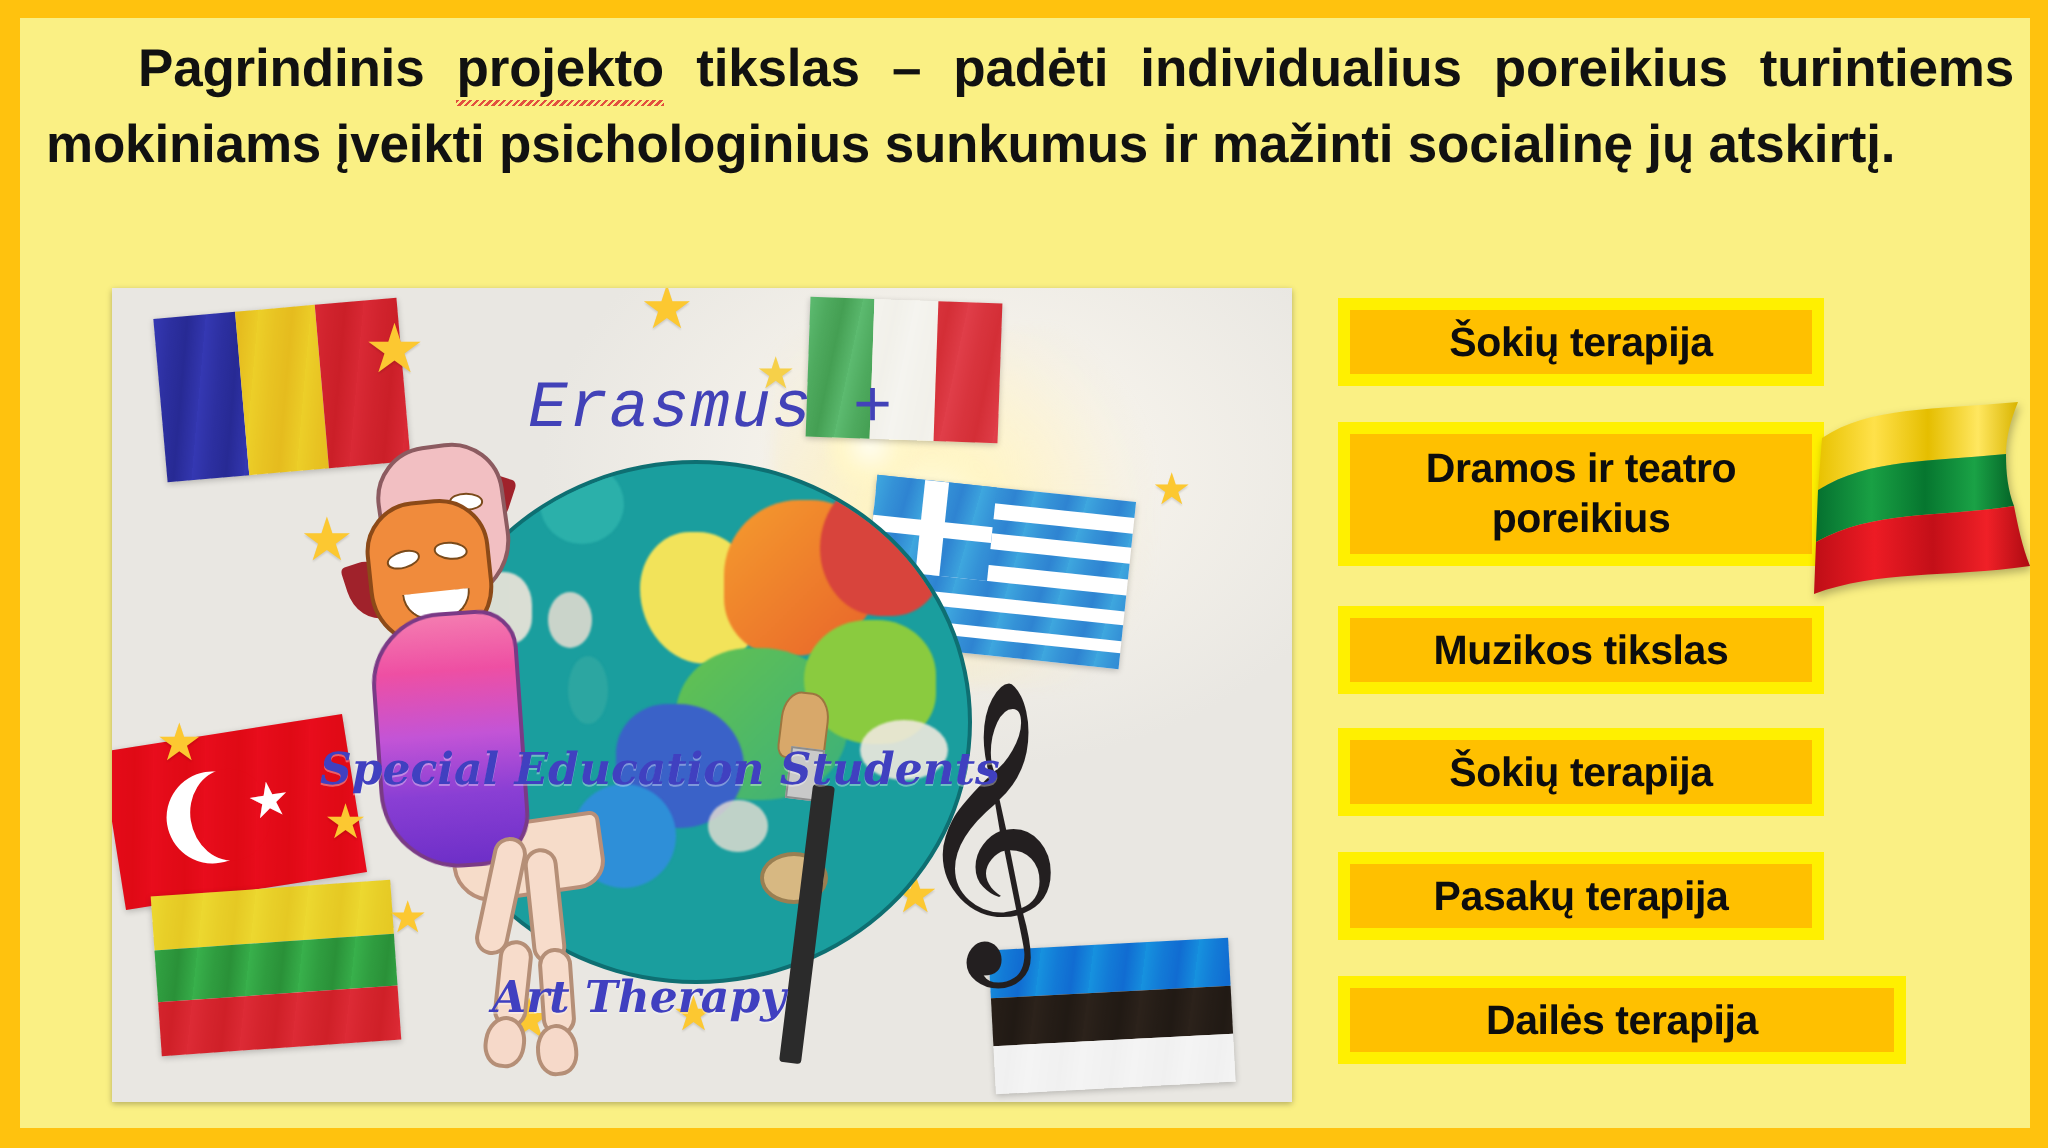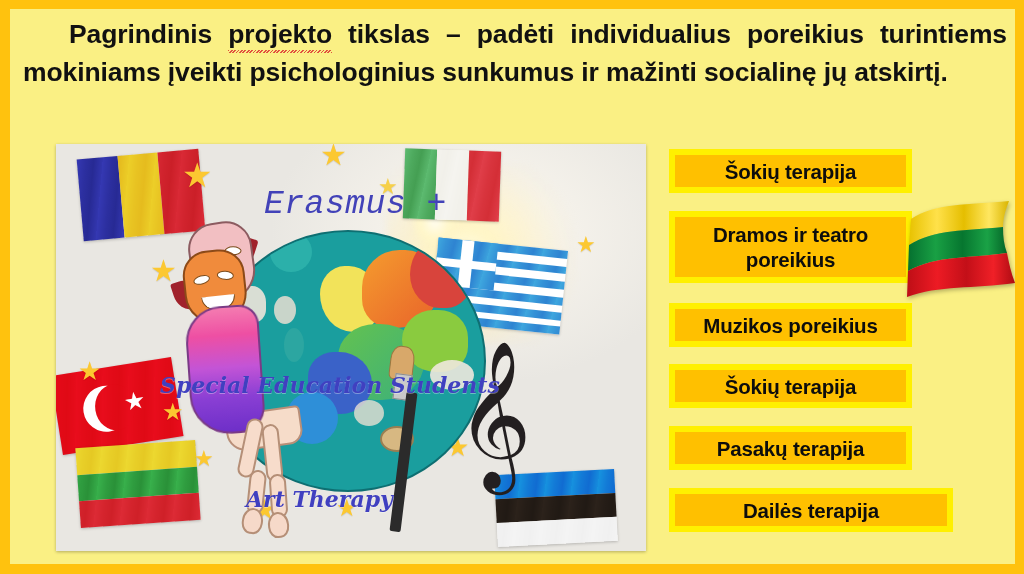--- a/index.html
+++ b/index.html
@@ -406,21 +406,21 @@
 
         <div id="clef">𝄞</div>
       </div>
 
       <div class="poster-line" id="pl1">Special Education Students</div>
       <div class="poster-line" id="pl3">Art Therapy</div>
     </div>
 
     <div class="tag" style="left:659px;top:140px;width:243px;height:44px;">Šokių terapija</div>
     <div class="tag" style="left:659px;top:202px;width:243px;height:72px;padding:0 16px;">Dramos ir teatro poreikius</div>
-    <div class="tag" style="left:659px;top:294px;width:243px;height:44px;">Muzikos poreikius</div>
+    <div class="tag" style="left:659px;top:294px;width:243px;height:44px;">Muzikos tikslas</div>
     <div class="tag" style="left:659px;top:355px;width:243px;height:44px;">Šokių terapija</div>
     <div class="tag" style="left:659px;top:417px;width:243px;height:44px;">Pasakų terapija</div>
     <div class="tag" style="left:659px;top:479px;width:284px;height:44px;">Dailės terapija</div>
 
     <svg id="lt-emoji" viewBox="0 0 110 96">
       <defs>
         <linearGradient id="gy" x1="0" y1="0" x2="1" y2="0">
           <stop offset="0%" stop-color="#E8C200"></stop>
           <stop offset="28%" stop-color="#FFE14A"></stop>
           <stop offset="55%" stop-color="#E5BE00"></stop>

